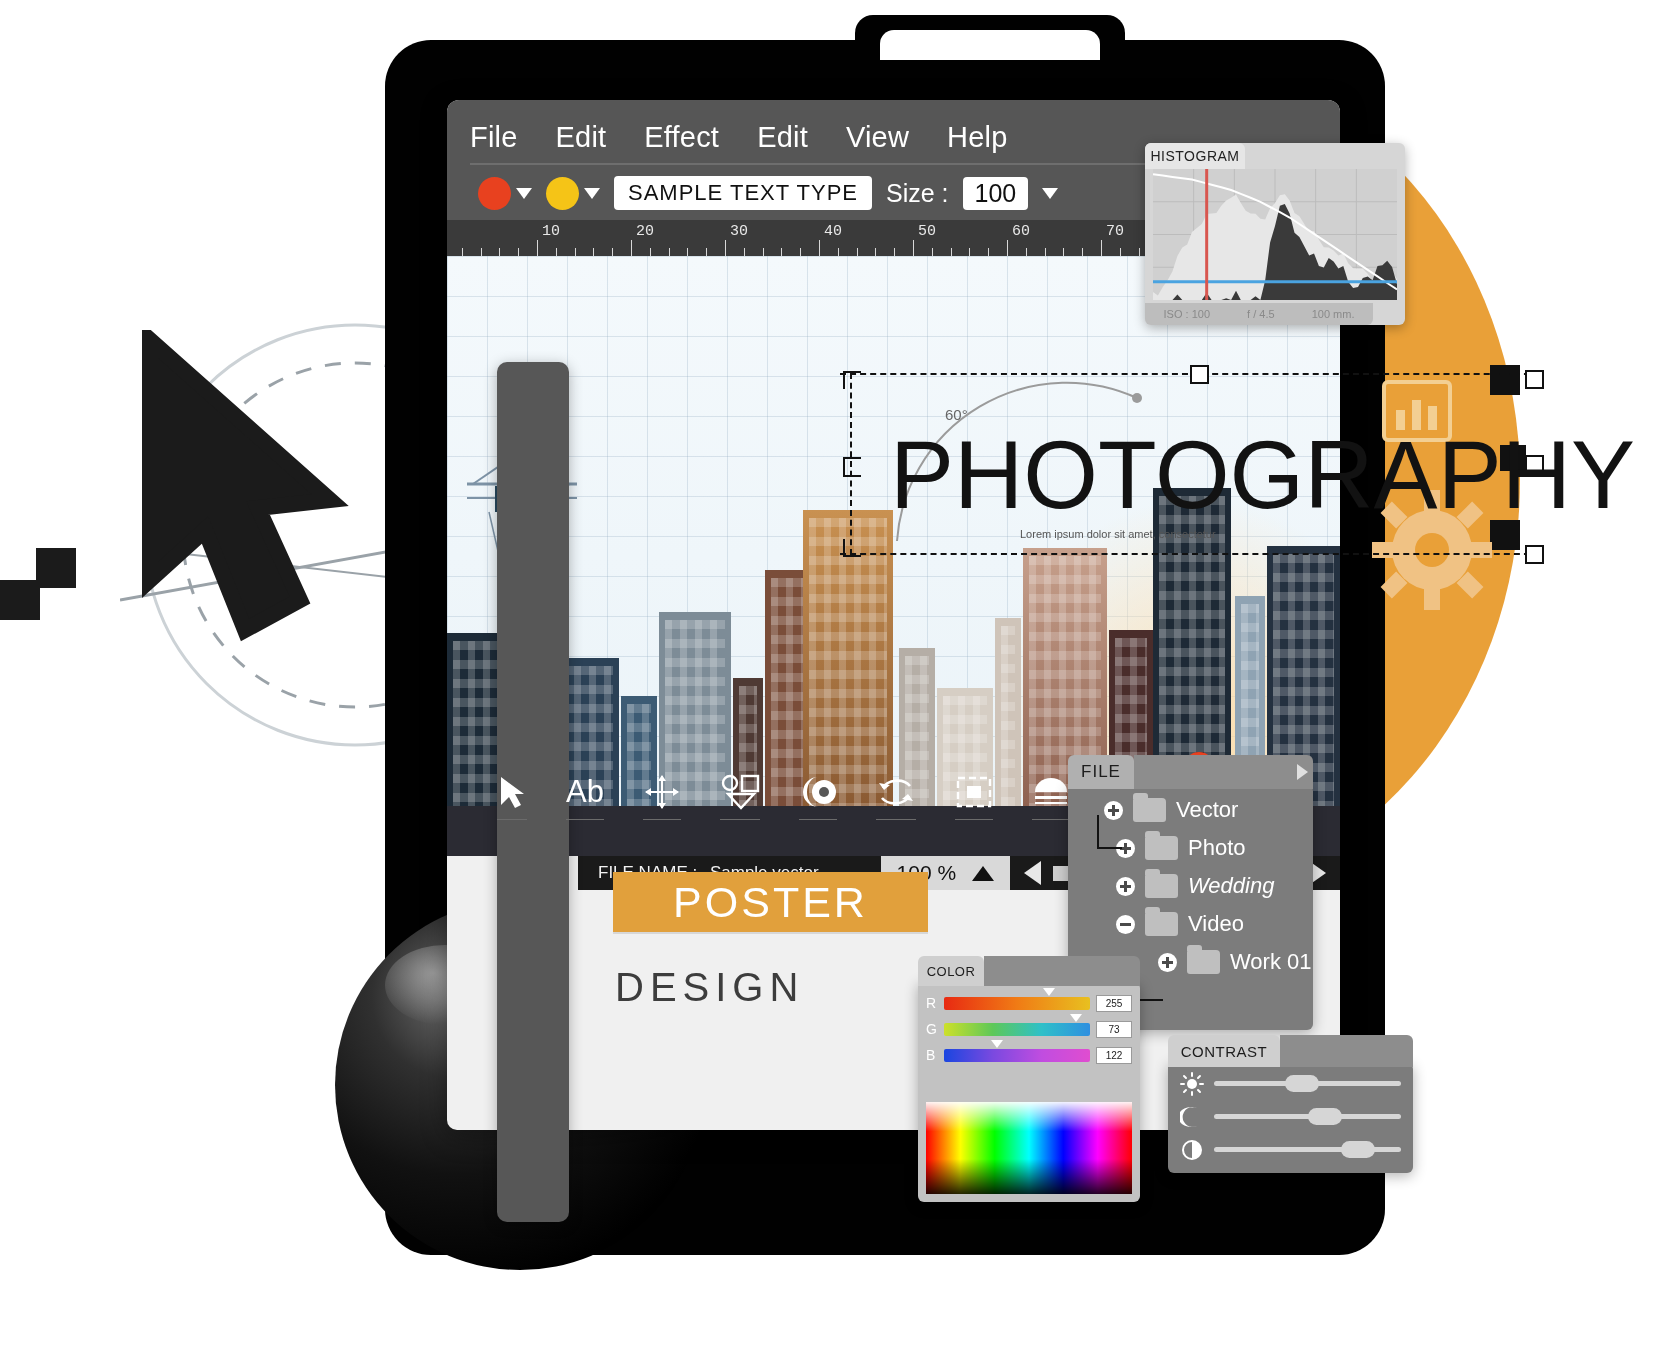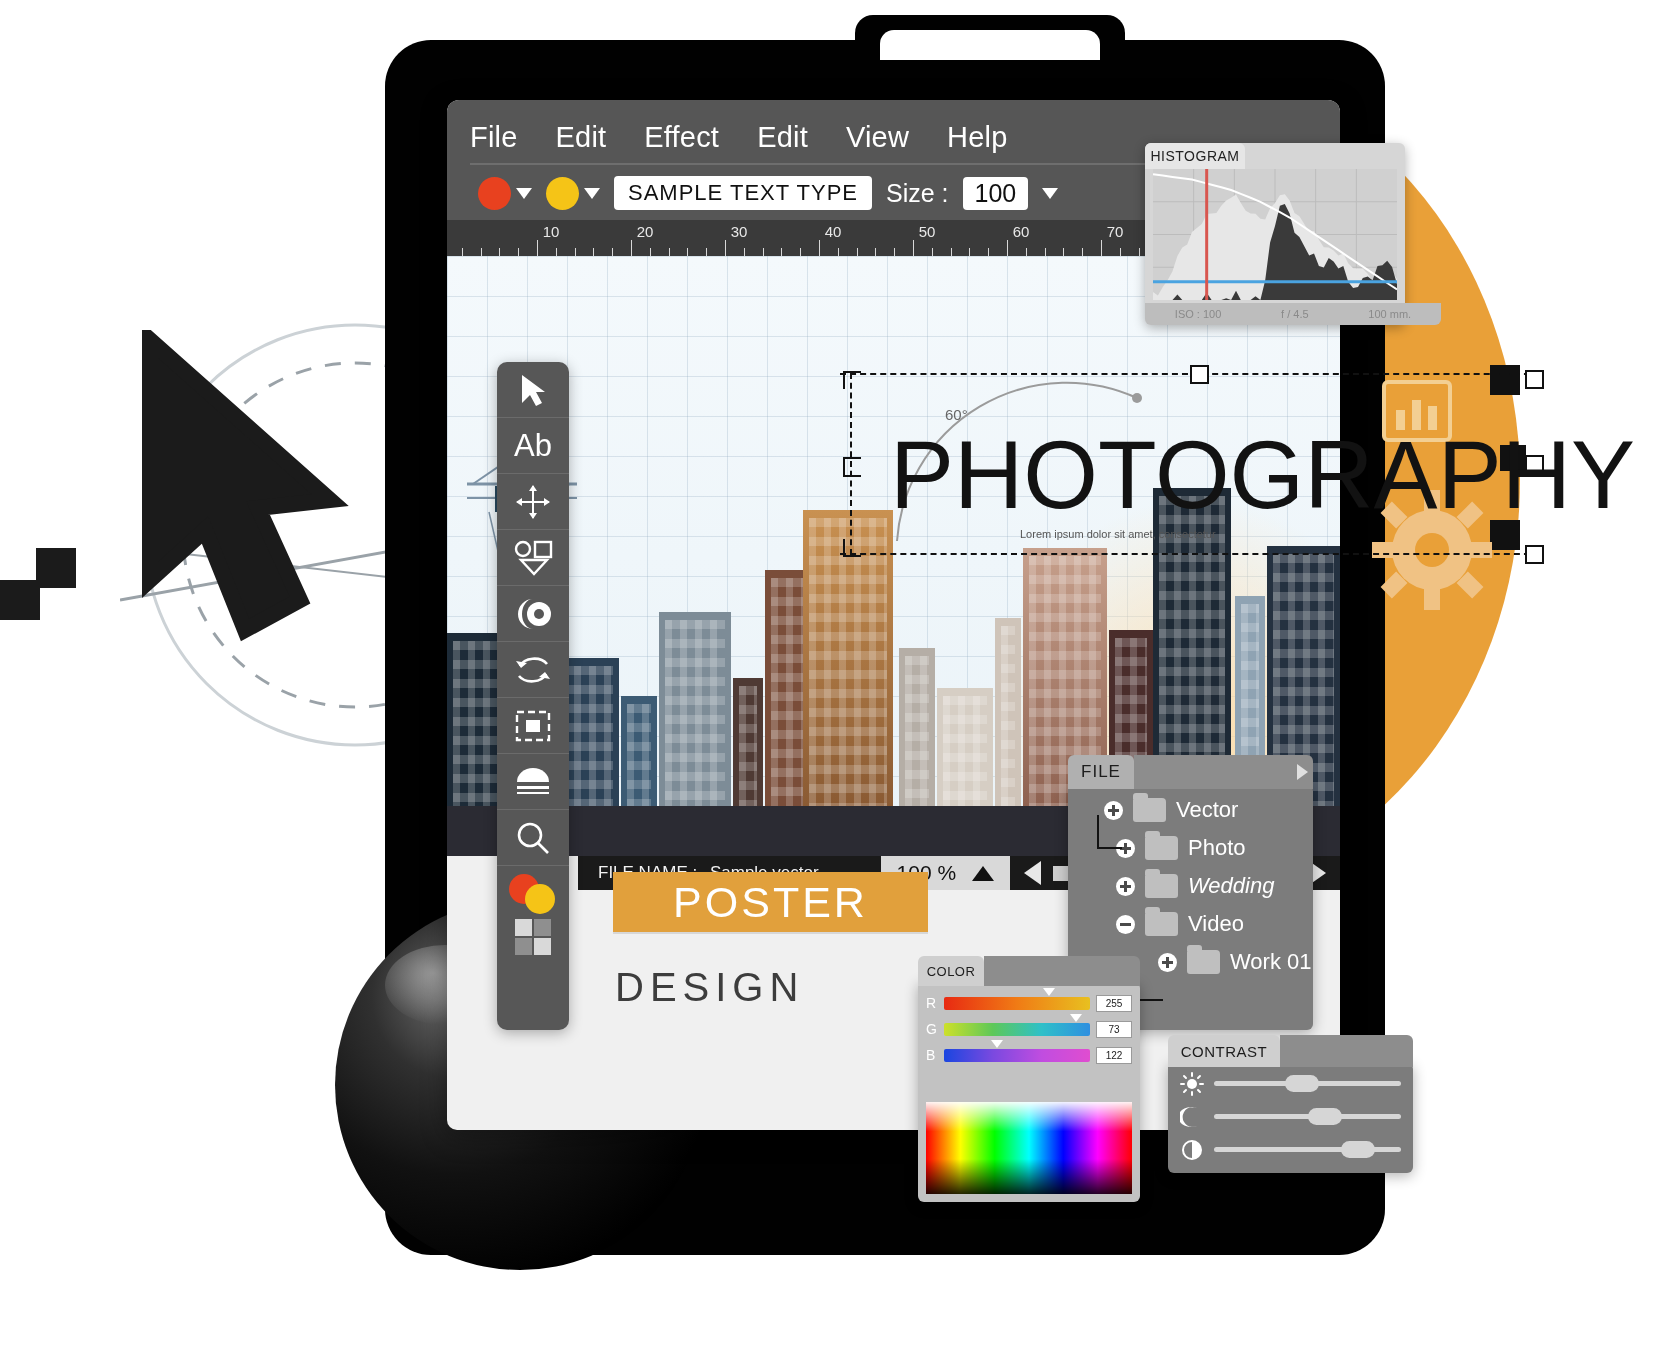--- a/index.html
+++ b/index.html
@@ -49,21 +49,21 @@
   #sample-text-box{background:#ffffff;border-radius:4px;padding:4px 14px;font-size:22px;
      color:#111;letter-spacing:1px;white-space:nowrap;}
   #size-label{color:#ffffff;font-size:25px;white-space:nowrap;}
   #size-value{background:#ffffff;border-radius:4px;padding:2px 12px;font-size:25px;color:#111;}
 
   
   #ruler{left:447px;top:220px;width:893px;height:36px;background:#3a3a3a;overflow:hidden;}
   .tick{position:absolute;bottom:0;width:1px;background:#d8d8d8;}
   .tick.major{height:16px;}
   .tick.minor{height:8px;}
-  .rlabel{position:absolute;top:3px;color:#e8e8e8;font-size:15px;transform:translateX(-50%);}
+  .rlabel{position:absolute;top:3px;color:#e8e8e8;font-size:15px;transform:translateX(-50%);font-family:Liberation Mono, monospace;}
 
   
   #canvas{left:447px;top:256px;width:893px;height:600px;overflow:hidden;
      background:
        linear-gradient(to right, rgba(150,175,195,.30) 1px, transparent 1px) 0 0/40px 40px,
        linear-gradient(to bottom, rgba(150,175,195,.30) 1px, transparent 1px) 0 0/40px 40px,
        linear-gradient(#f4f9fc,#eaf3f8);}
 
   
   .bldg{position:absolute;bottom:48px;}
@@ -103,41 +103,41 @@
   #scroll-thumb{width:80px;height:15px;background:#cfcfcf;}
 
   
   #poster-badge{left:613px;top:872px;width:315px;height:60px;background:#e1a03c;
      display:flex;align-items:center;justify-content:center;
      box-shadow:0 2px 0 rgba(0,0,0,.10);}
   #poster-badge span{color:#ffffff;font-size:43px;letter-spacing:3px;}
   #design-word{left:615px;top:965px;font-size:40px;color:#3d3d3d;letter-spacing:6px;}
 
   
-  #toolbar{left:497px;top:362px;width:72px;height:668px;background:#575757;
-     border-radius:10px;display:flex;flex-direction:column;align-items:center;
-     box-shadow:0 3px 14px rgba(0,0,0,.30);}
+  #toolbar{left:497px;top:362px;width:72px;height:860px;background:#575757;
+     border-radius:10px;display:flex;flex-direction:row;align-items:center;
+     box-shadow:0 3px 14px rgba(0,0,0,.30);gap:39px;}
   .tool{width:72px;height:55px;display:flex;align-items:center;justify-content:center;
      border-bottom:1px solid #6b6b6b;color:#fff;}
   .tool:last-child{border-bottom:none;}
   .tool svg{display:block;}
   #tool-swatches{width:72px;height:96px;display:flex;flex-direction:column;
      align-items:center;justify-content:center;gap:5px;}
   .mini-squares{display:grid;grid-template-columns:17px 17px;grid-template-rows:17px 17px;gap:2px;}
   .mini-squares i{display:block;}
 
   
   #histogram-panel{left:1145px;top:143px;width:260px;height:182px;background:#d6d6d6;
      border-radius:6px;box-shadow:0 3px 12px rgba(0,0,0,.30);}
   #hist-tab{position:absolute;left:0;top:0;width:100px;height:26px;background:#e6e6e6;
      border-radius:6px 6px 0 0;display:flex;align-items:center;justify-content:center;}
   #hist-tab span{font-size:14px;color:#222;letter-spacing:.5px;}
   #hist-plot{position:absolute;left:8px;top:26px;width:244px;height:131px;overflow:hidden;
      background:#d0d0d0;}
-  #hist-foot{position:absolute;left:0;bottom:0;width:296px;height:22px;background:#bdbdbd;
+  #hist-foot{position:absolute;left:0;bottom:0;width:228px;height:22px;background:#bdbdbd;
      display:flex;align-items:center;justify-content:space-around;border-radius:0 0 6px 6px;}
   #hist-foot span{font-size:11px;color:#8a8a8a;}
 
   
   #file-panel{left:1068px;top:785px;width:245px;height:245px;background:#7c7c7c;
      border-radius:0 6px 6px 6px;box-shadow:0 3px 14px rgba(0,0,0,.30);}
   #file-tab{position:absolute;left:0;top:-30px;width:66px;height:34px;background:#b0b0b0;
      border-radius:6px 6px 0 0;display:flex;align-items:center;justify-content:center;}
   #file-tab span{font-size:17px;color:#1d1d1d;letter-spacing:1px;}
   #file-head-strip{position:absolute;left:66px;top:-30px;width:179px;height:34px;background:#8d8d8d;

